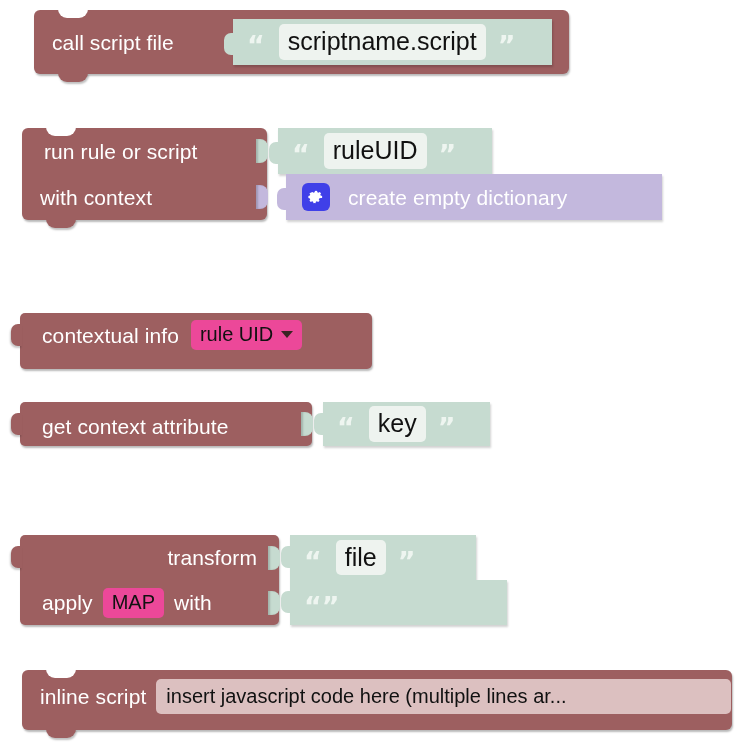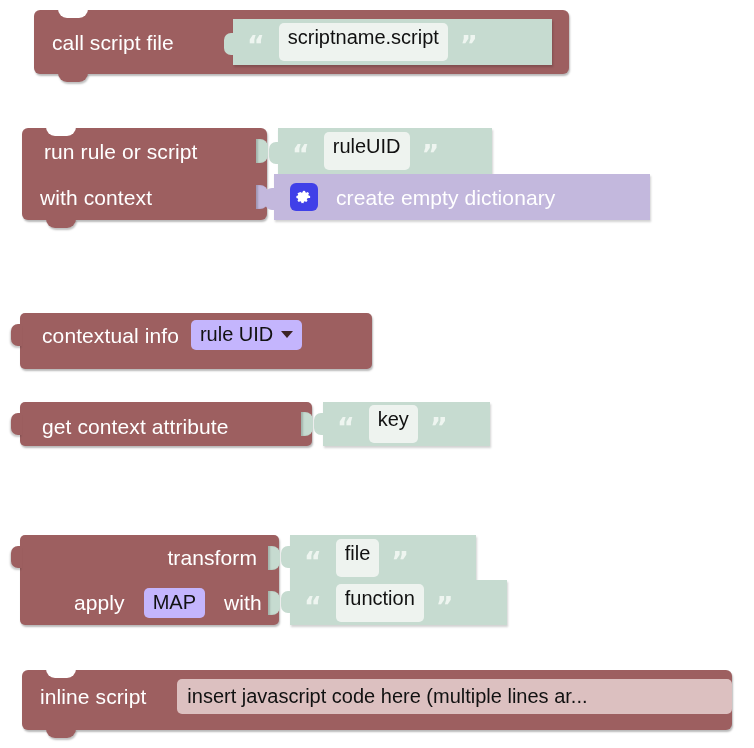--- a/index.html
+++ b/index.html
@@ -94,30 +94,30 @@
     line-height:0;
     position:relative;top:4px;
     font-family:"DejaVu Sans", sans-serif;
     user-select:none;
   }
 
   
   .field{
     background:#eef3ef;
     color:#111111;
-    font-size:20px;
+    font-size:25px;
     border-radius:5px;
-    padding:3px 9px 12px 9px;
+    padding:3px 9px 4px 9px;
     white-space:nowrap;
     line-height:1.15;
   }
 
   
   .field-pink{
-    background:#c4b5fd;
+    background:#ec4899;
     color:#111111;
     font-size:20px;
     border-radius:5px;
     padding:3px 9px 4px 9px;
     white-space:nowrap;
     display:inline-flex;align-items:center;gap:8px;
     line-height:1.15;
   }
   .caret{
     width:0;height:0;
@@ -129,21 +129,20 @@
   
   .field-script{
     background:#dcc0c0;
     color:#111111;
     font-size:20px;
     border-radius:5px;
     padding:5px 10px 6px 10px;
     white-space:nowrap;
     overflow:hidden;
     line-height:1.2;
-    margin-left:21px;
   }
 
   
   .gear-chip{
     width:28px;height:28px;
     background:#4040e8;
     border-radius:6px;
     display:flex;align-items:center;justify-content:center;
     flex:0 0 auto;
   }
@@ -185,21 +184,21 @@
     <div class="socket purple" style="right:-1px;top:57px;"></div>
   </div>
 
   <div class="value-block green" style="left:256px;top:0px;width:214px;height:46px;padding-left:14px;">
     <span class="lefttab green"></span>
     <span class="quote">“</span>
     <span class="field" style="margin:0 12px 0 14px;">ruleUID</span>
     <span class="quote">”</span>
   </div>
 
-  <div class="value-block purple" style="left:252px;top:46px;width:376px;height:46px;padding-left:16px;">
+  <div class="value-block purple" style="left:264px;top:46px;width:376px;height:46px;padding-left:16px;">
     <span class="lefttab" style="background:#c3b8dd;box-shadow:none;"></span>
     <span class="gear-chip">
       <svg width="18" height="18" viewBox="0 0 24 24" aria-hidden="true">
         <path fill="#ffffff" d="M12 8.2a3.8 3.8 0 1 0 0 7.6 3.8 3.8 0 0 0 0-7.6zm0 5.6a1.8 1.8 0 1 1 0-3.6 1.8 1.8 0 0 1 0 3.6z"></path>
         <path fill="#ffffff" d="M20.2 13.3l-.1-1.3.1-1.3-2-.6-.5-1.2 1-1.8-1.8-1.8-1.8 1-1.2-.5-.6-2-1.3.1-1.3-.1-.6 2-1.2.5-1.8-1L3.3 7.1l1 1.8-.5 1.2-2 .6.1 1.3-.1 1.3 2 .6.5 1.2-1 1.8 1.8 1.8 1.8-1 1.2.5.6 2 1.3-.1 1.3.1.6-2 1.2-.5 1.8 1 1.8-1.8-1-1.8.5-1.2 2-.6z"></path>
       </svg>
     </span>
     <span class="label" style="margin-left:18px;">create empty dictionary</span>
   </div>
 </div>
@@ -236,39 +235,38 @@
 
 <div class="block-group" style="left:20px;top:535px;">
   <div class="maroon rounded" style="width:259px;height:90px;">
     <span class="lefttab" style="top:11px;height:22px;"></span>
 
     <div class="row" style="height:45px;padding-right:22px;justify-content:flex-end;">
       <span class="label">transform</span>
     </div>
     <div class="socket" style="right:-1px;top:11px;"></div>
 
-    <div class="row" style="height:45px;padding-left:22px;gap:19px;margin-left:32px;">
+    <div class="row" style="height:45px;padding-left:22px;gap:10px;">
       <span class="label">apply</span>
       <span class="field-pink">MAP</span>
       <span class="label">with</span>
     </div>
     <div class="socket" style="right:-1px;top:56px;"></div>
   </div>
 
   <div class="value-block green" style="left:270px;top:0px;width:186px;height:45px;padding-left:14px;">
     <span class="lefttab green" style="top:11px;height:22px;"></span>
     <span class="quote">“</span>
     <span class="field" style="margin:0 12px 0 14px;">file</span>
     <span class="quote">”</span>
   </div>
 
   <div class="value-block green" style="left:270px;top:45px;width:217px;height:45px;padding-left:14px;">
     <span class="lefttab green" style="top:11px;height:22px;"></span>
     <span class="quote">“</span>
-    <span class="field" style="margin:0 12px 0 14px;">function</span>
     <span class="quote">”</span>
   </div>
 </div>
 
 <div class="block-group" style="left:22px;top:670px;">
   <div class="maroon stmt" style="width:710px;height:60px;">
     <div class="notch-top"></div>
     <div class="tab-bottom"></div>
     <div class="row" style="height:52px;padding-left:18px;gap:10px;">
       <span class="label">inline script</span>

